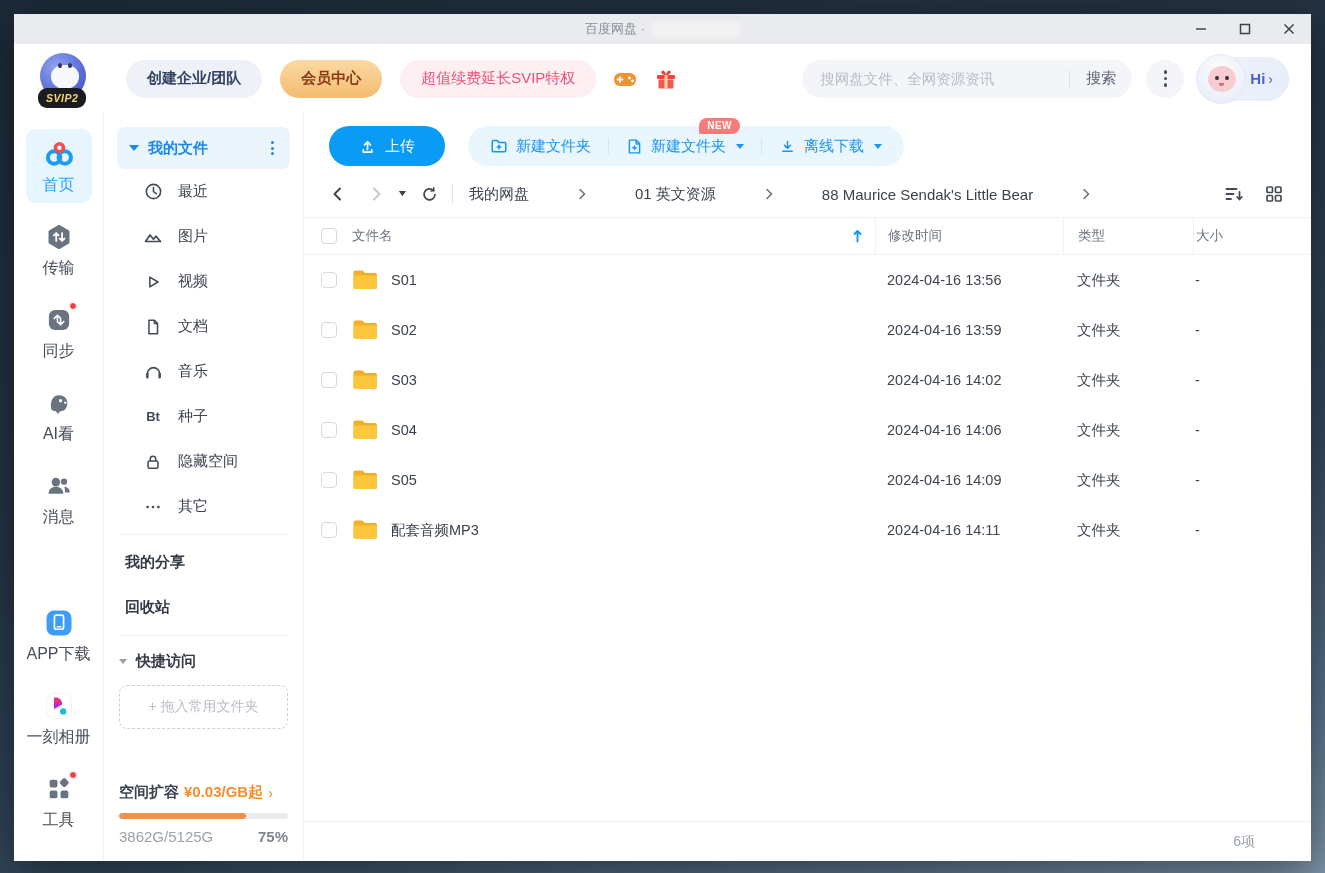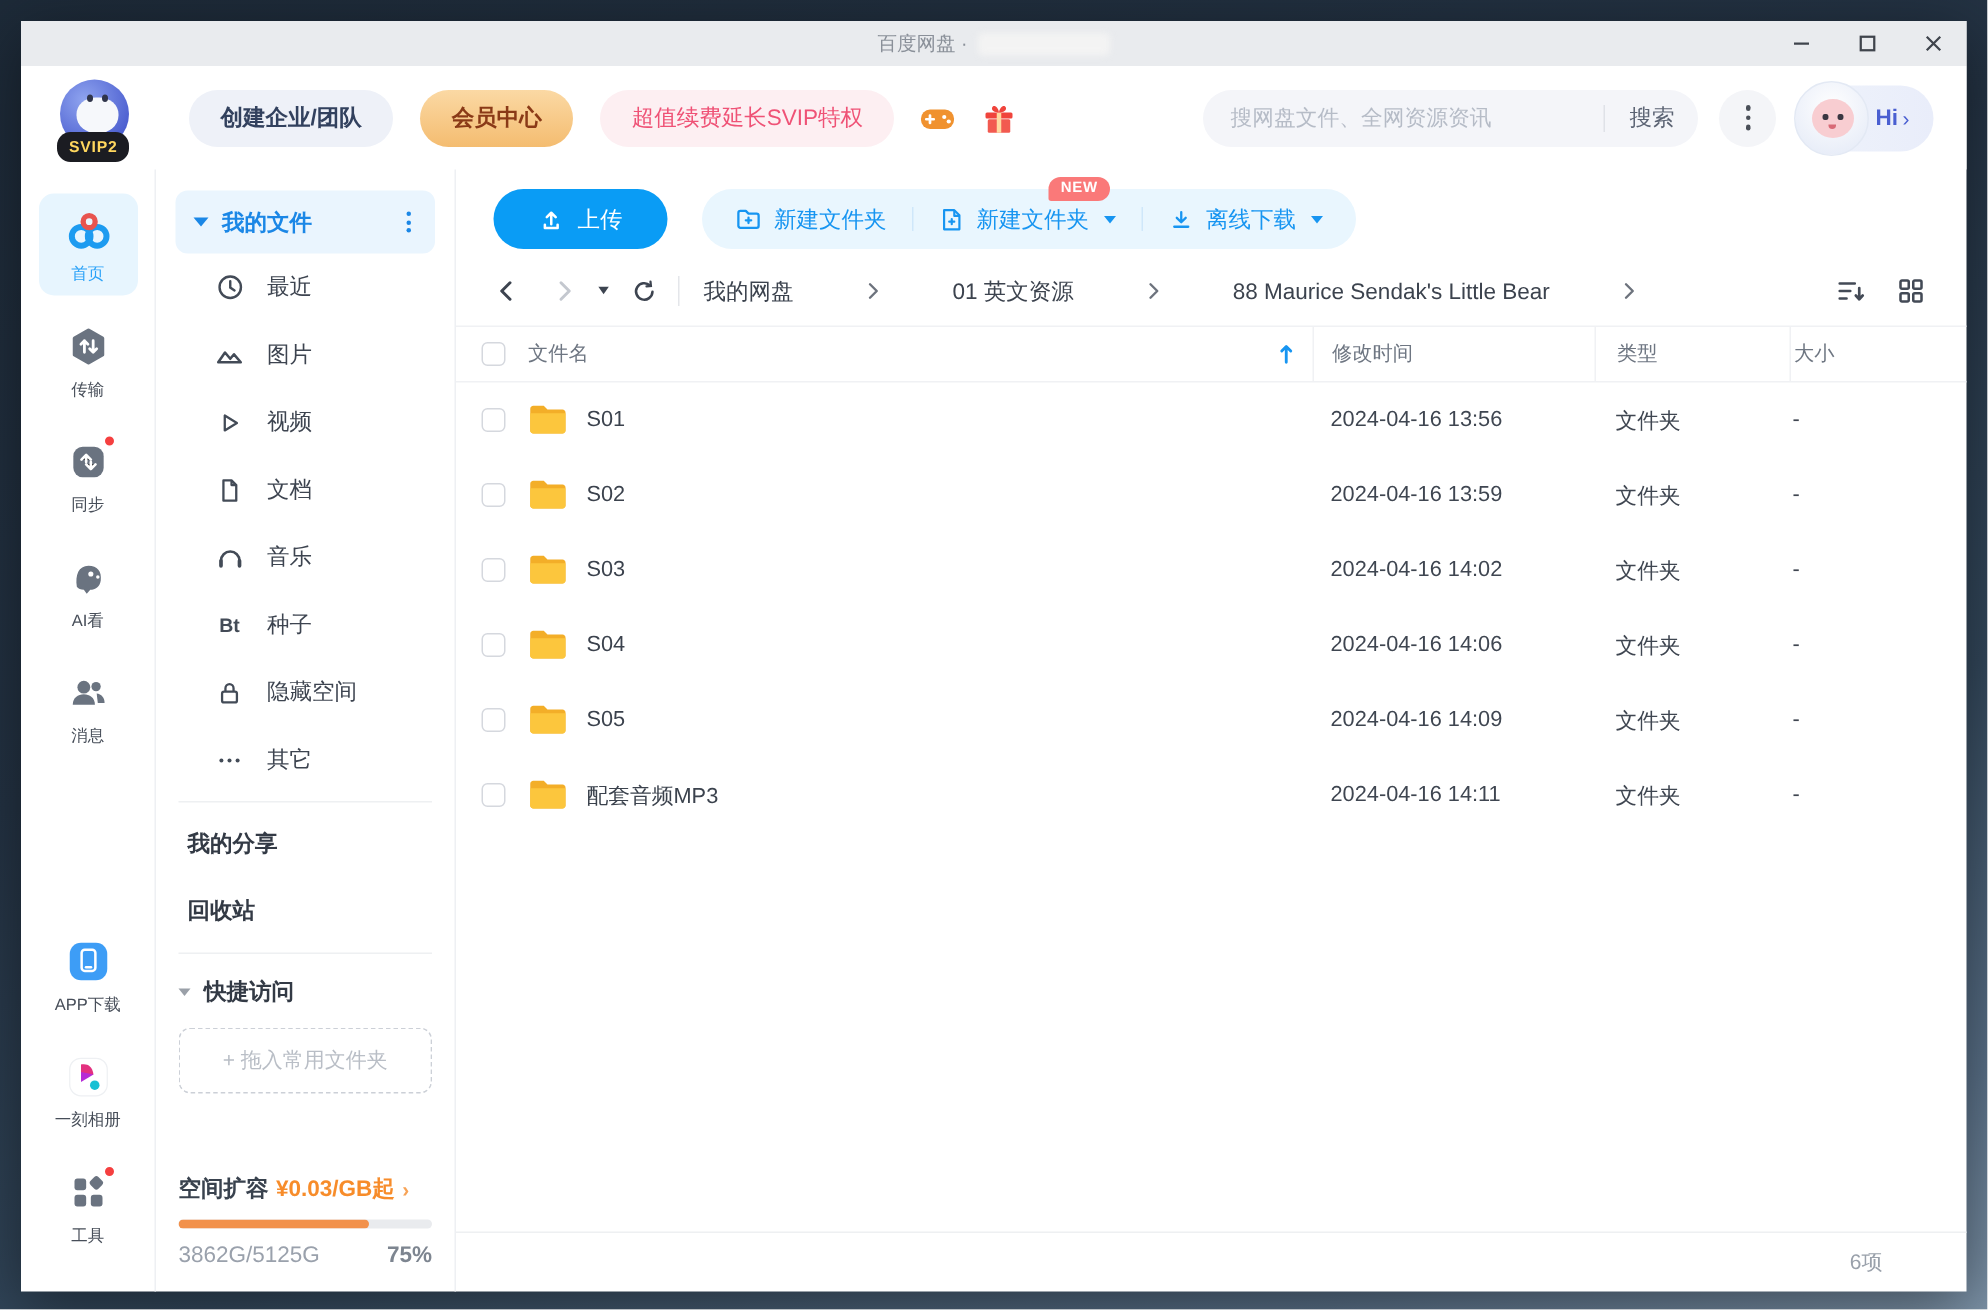--- a/index.html
+++ b/index.html
@@ -19,21 +19,21 @@
   .win-btn svg { stroke:#3f444c; stroke-width:1.5; fill:none; }
 
   
   .header { height:69px; background:#fff; display:flex; align-items:center; padding:0 22px 0 24px; flex:0 0 auto; }
   .logo-wrap { position:relative; width:56px; height:56px; flex:0 0 auto; }
   .logo-circle { position:absolute; left:2px; top:2px; width:46px; height:46px; border-radius:50%;
     background:radial-gradient(circle at 35% 30%,#8fa4ef,#4c5fd0 75%); }
   .logo-face { position:absolute; left:11px; top:12px; width:28px; height:24px; border-radius:46% 46% 50% 50%; background:#f6f8fb; }
   .logo-eye { position:absolute; width:4px; height:5px; border-radius:50%; background:#30354a; top:10px; }
   .logo-badge { position:absolute; left:0px; bottom:-1px; background:#1b1c22; color:#ffd75e;
-    font-size:10.5px; font-weight:bold; padding:4px 8px; border-radius:9px; letter-spacing:.5px; }
+    font-size:10.5px; font-weight:bold; font-style:italic; padding:4px 8px; border-radius:9px; letter-spacing:.5px; }
   .pill { height:38px; border-radius:19px; display:flex; align-items:center; padding:0 21px;
     font-size:15px; font-weight:bold; cursor:pointer; white-space:nowrap; }
   .pill-create { margin-left:32px; background:#eef1f8; color:#32415e; }
   .pill-member { margin-left:18px; background:linear-gradient(180deg,#fbd9a4,#f4bc70); color:#8a3a17; }
   .pill-svip  { margin-left:18px; background:#fdeff2; color:#ef5276; font-weight:normal; }
   .hdr-icon { margin-left:16px; cursor:pointer; display:flex; }
   .search-pill { margin-left:auto; width:330px; height:38px; border-radius:19px; background:#f4f5f9;
     display:flex; align-items:center; overflow:hidden; }
   .search-input { flex:1; border:none; outline:none; background:transparent; padding:0 0 0 18px;
     font-size:14.5px; color:#3d4450; font-family:inherit; }
@@ -55,21 +55,21 @@
 
   
   .app-body { flex:1; display:flex; min-height:0; }
 
   
   .rail { width:90px; border-right:1px solid #eef0f3; display:flex; flex-direction:column; align-items:center;
     padding:16px 0 14px; flex:0 0 auto; }
   .rail-item { width:66px; border-radius:10px; display:flex; flex-direction:column; align-items:center;
     padding:8px 0 7px; gap:4px; margin-bottom:9px; cursor:pointer; }
   .rail-item.active { background:#e7f5fe; }
-  .rail-item span { font-size:11px; color:#474e59; }
+  .rail-item span { font-size:16px; color:#474e59; }
   .rail-item.active span { color:#2aa2f8; }
   .rail-ico { position:relative; width:34px; height:34px; display:flex; align-items:center; justify-content:center; }
   .dot { position:absolute; right:-1px; top:-1px; width:8px; height:8px; border-radius:50%;
     background:#f53f3f; border:1.5px solid #fff; }
   .rail-spacer { flex:1; }
 
   
   .sidebar { width:200px; border-right:1px solid #eef0f3; display:flex; flex-direction:column;
     padding:14px 13px 0; flex:0 0 auto; }
   .myfiles { height:42px; background:#eaf5fe; border-radius:8px; display:flex; align-items:center;

